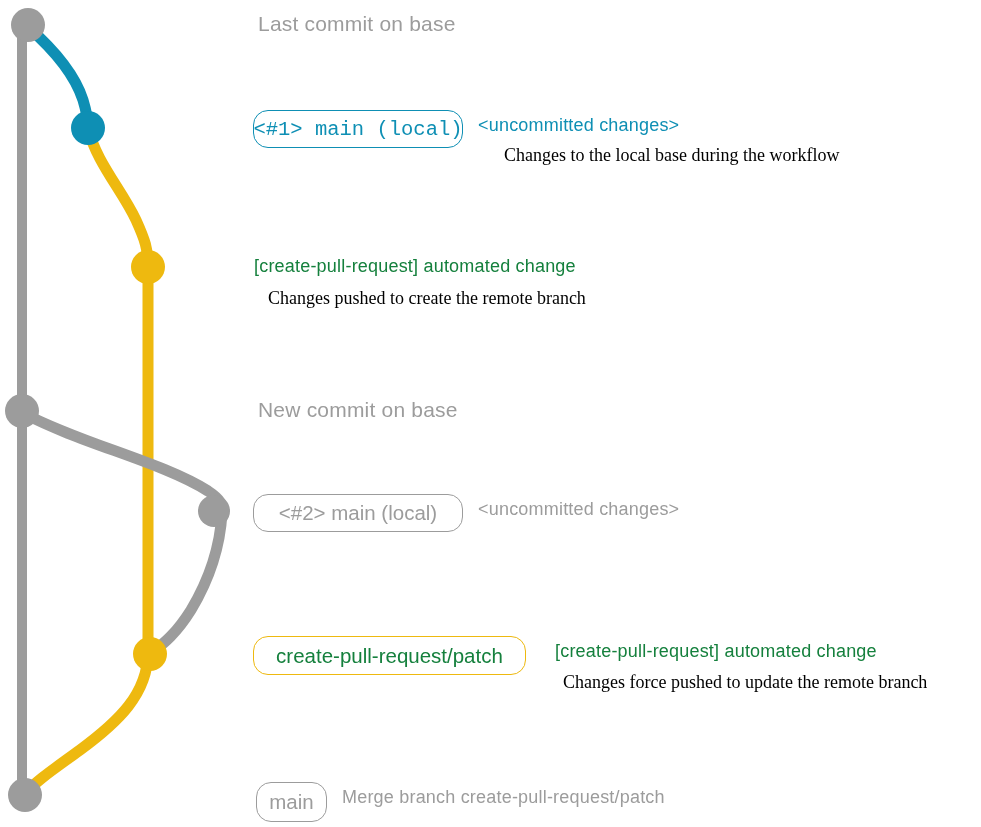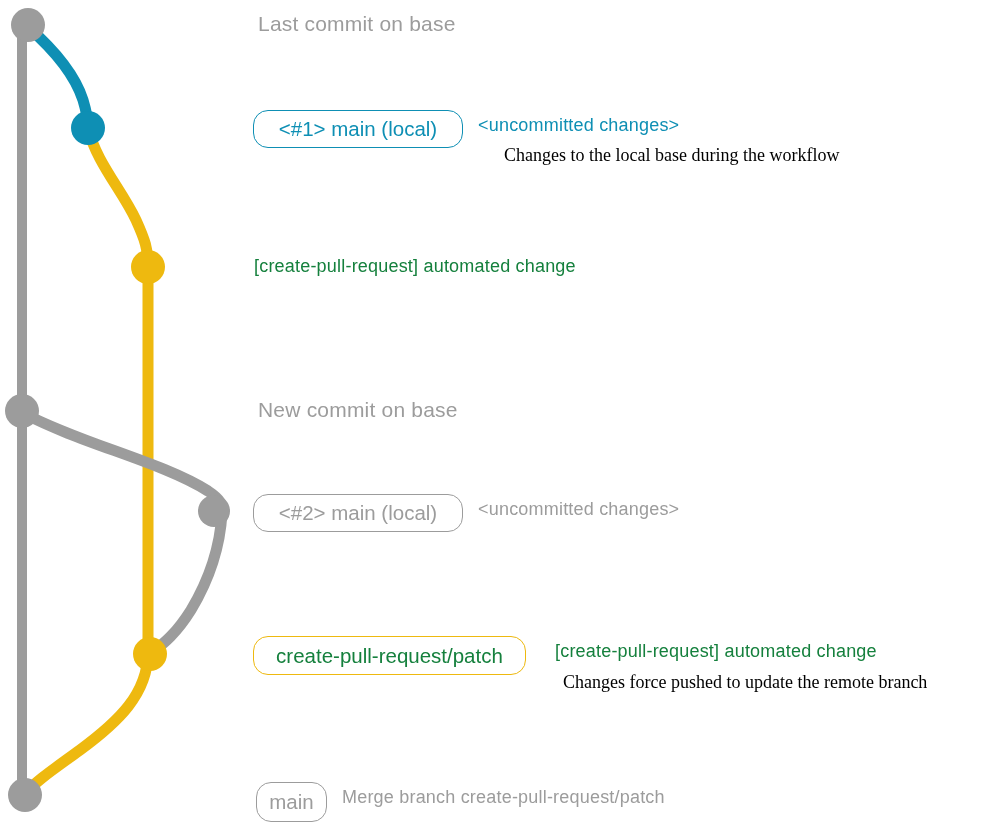--- a/index.html
+++ b/index.html
@@ -45,25 +45,26 @@
     <circle cx="88" cy="128" r="17" fill="#0e8fb4"></circle>
     <circle cx="148" cy="267" r="17" fill="#eeb90f"></circle>
     <circle cx="22" cy="411" r="17" fill="#9c9c9c"></circle>
     <circle cx="214" cy="511" r="16" fill="#9c9c9c"></circle>
     <circle cx="150" cy="654" r="17" fill="#eeb90f"></circle>
     <circle cx="25" cy="795" r="17" fill="#9c9c9c"></circle>
   </svg>
 
   <div class="note" style="left:258px; top:12px;">Last commit on base</div>
 
-  <div class="badge teal" style="left:253px; top:110px; width:210px; height:38px;">&lt;#1&gt; main (local)</div>
+  <div class="badge teal" style="left:253px; top:110px; width:210px; height:38px;font-family:Liberation Mono, monospace;">&lt;#1&gt; main (local)</div>
   <div class="msg teal" style="left:478px; top:115px;">&lt;uncommitted changes&gt;</div>
   <div class="caption" style="left:490px; top:145px;margin-left:14px;">Changes to the local base during the workflow</div>
 
   <div class="msg yellow" style="left:254px; top:256px;">[create-pull-request] automated change</div>
+  <div class="caption" style="left:268px; top:288px;">Changes pushed to create the remote branch</div>
 
   <div class="note" style="left:258px; top:398px;">New commit on base</div>
 
   <div class="badge gray" style="left:253px; top:494px; width:210px; height:38px;">&lt;#2&gt; main (local)</div>
   <div class="msg gray" style="left:478px; top:499px;">&lt;uncommitted changes&gt;</div>
 
   <div class="badge yellow" style="left:253px; top:636px; width:273px; height:39px;">create-pull-request/patch</div>
   <div class="msg yellow" style="left:555px; top:641px;">[create-pull-request] automated change</div>
   <div class="caption" style="left:550px; top:672px;margin-left:13px;">Changes force pushed to update the remote branch</div>
 

